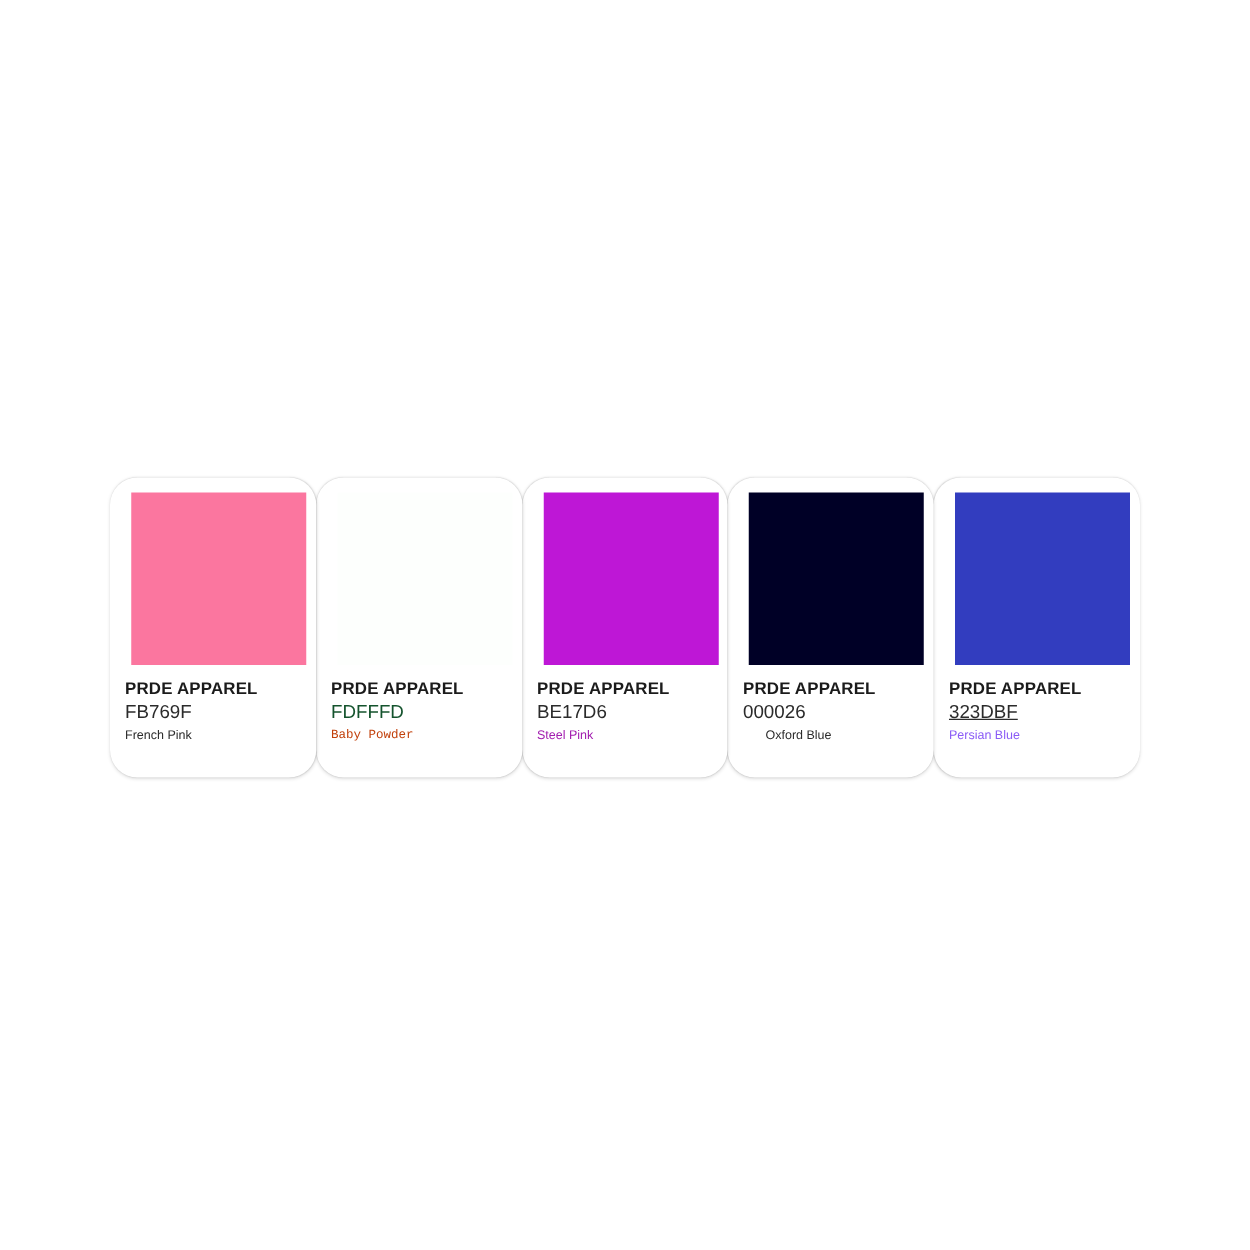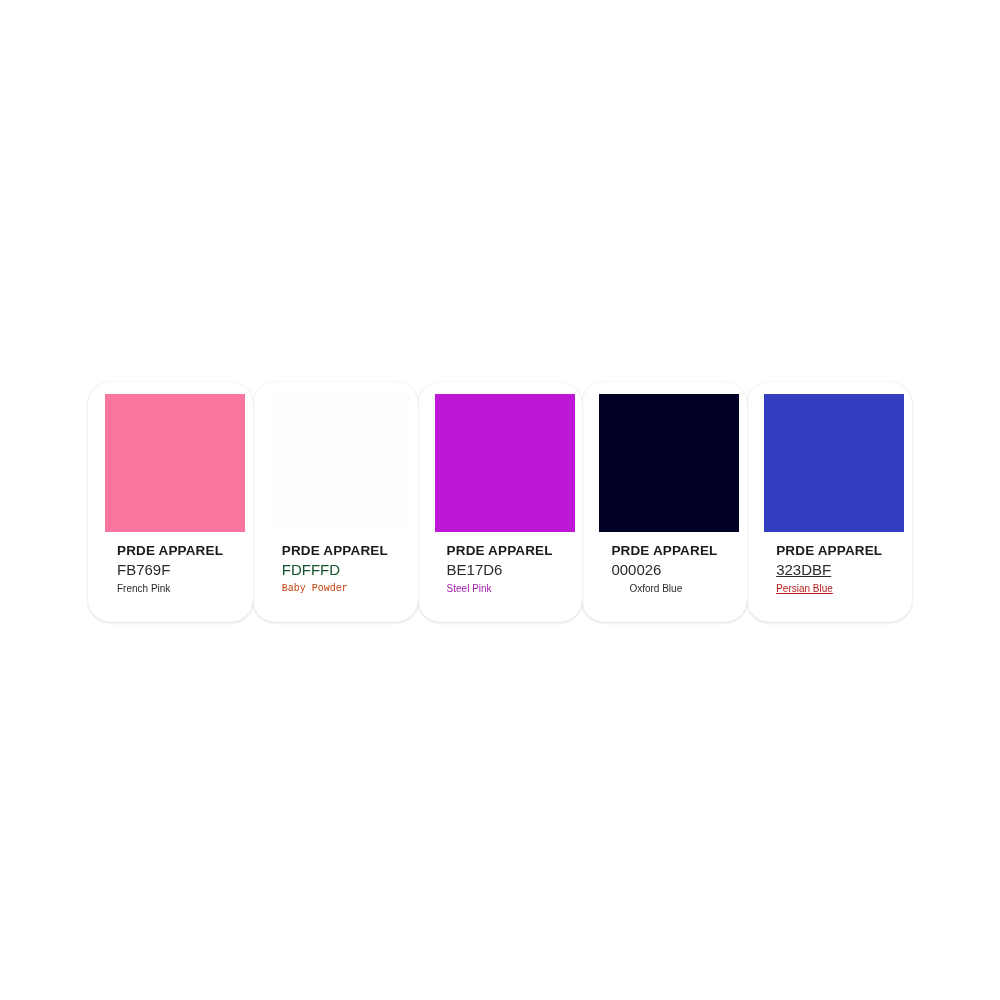--- a/index.html
+++ b/index.html
@@ -57,21 +57,21 @@
     position: absolute;
     left: 17px;
     top: 12px;
     width: 140px;
     height: 138px;
     background: #cccccc;
   }
 
   .card-text {
     position: absolute;
-    left: 29px;
+    left: 12px;
     top: 160px;
     width: 142px;
   }
 
   .brand-line {
     font-size: 13.5px;
     font-weight: bold;
     color: #1b1b1b;
     letter-spacing: 0.15px;
     line-height: 18px;
@@ -135,18 +135,18 @@
         <div class="hex-line" style="color: rgb(43, 43, 43);">000026</div>
         <div class="name-line" style="color: rgb(43, 43, 43); margin-left: 18px;">Oxford Blue</div>
       </div>
     </div>
 
     <div class="swatch-card" style="background-color: rgb(255, 255, 255);">
       <div class="color-chip" style="background-color: rgb(50, 61, 191);"></div>
       <div class="card-text">
         <div class="brand-line" style="color: rgb(27, 27, 27);">PRDE APPAREL</div>
         <div class="hex-line" style="color: rgb(43, 43, 43); text-decoration: underline;">323DBF</div>
-        <div class="name-line" style="color: #b91c1c; text-decoration: underline;">Persian Blue</div>
+        <div class="name-line" style="color: #8b5cf6;">Persian Blue</div>
       </div>
     </div>
 
   </div>
 </div>
 
 </body></html>

